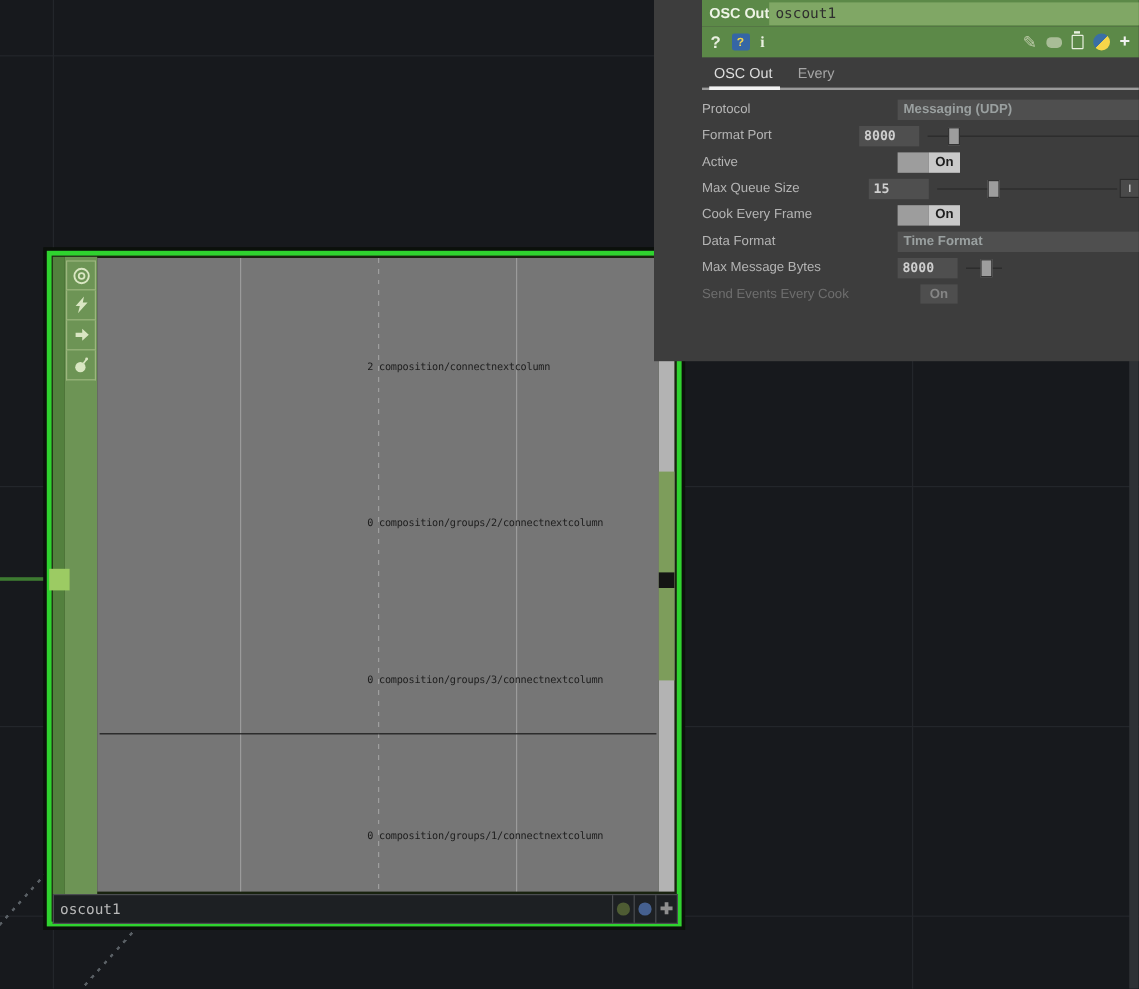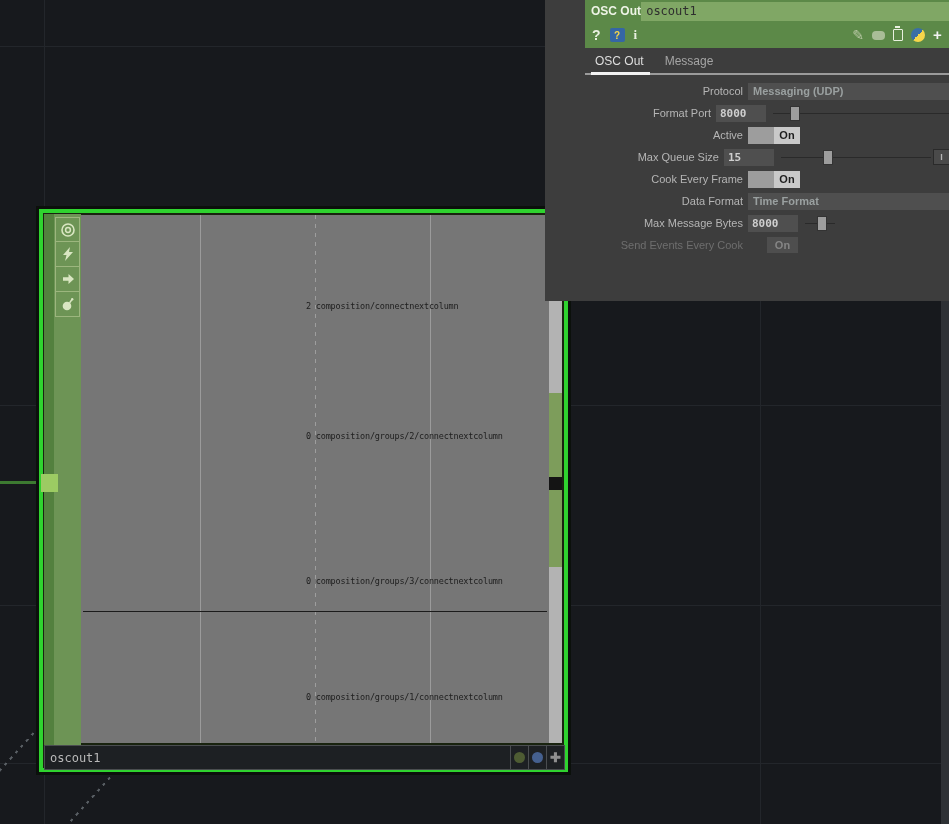--- a/index.html
+++ b/index.html
@@ -82,21 +82,21 @@
 
   .tabbar { position:relative; height:27px; background:#3d3d3d; border-bottom:2px solid #9b9b9b;
             display:flex; align-items:center; padding-left:10px; gap:21px; }
   .tab { font-size:12px; }
   .tab.active { color:#dedede; }
   .tab.inactive { color:#a5a5a5; }
   .tab-underline { position:absolute; left:6px; bottom:-2px; width:59px; height:3px; background:#f2f2f2; }
 
   .params { padding-top:5px; }
   .prow { height:22px; display:flex; align-items:center; }
-  .plabel { width:163px; text-align:right; padding-right:5px; color:#b5b5b5; font-size:11px; white-space:nowrap; }
+  .plabel { width:163px; text-align:left; padding-right:5px; color:#b5b5b5; font-size:11px; white-space:nowrap; }
   .plabel.disabled { color:#6e6e6e; }
   .pfield { flex:1; display:flex; align-items:center; height:17px; margin-right:0;font-weight:bold; }
 
   .dropdown { width:100%; height:17px; background:#4f4f4f; display:flex; align-items:center; padding:0 5px; }
   .dropdown .ddtext { flex:1; color:#9aa0a0; font-size:11px; }
   .ddarrow { width:0; height:0; border:5px solid transparent; border-top:6px solid #2e2e2e; margin-top:5px; }
 
   .txtfield { width:100%; height:18px; background:#d3d3d3; color:#141414;
               font-family:"DejaVu Sans Mono", monospace; font-size:12px; line-height:18px; padding-left:5px; }
 
@@ -168,21 +168,21 @@
   </div>
 </div>
 
 <div class="viewer">
   <div class="v-line" style="left:119px;"></div>
   <div class="v-line" style="left:349px;"></div>
   <div class="v-dash" style="left:234px;"></div>
   <div class="h-black"></div>
   <div class="chan-row" style="top:86px;">2 composition/connectnextcolumn</div>
   <div class="chan-row" style="top:216px;">0 composition/groups/2/connectnextcolumn</div>
-  <div class="chan-row" style="top:361px;">0 composition/groups/3/connectnextcolumn</div>
+  <div class="chan-row" style="top:347px;">0 composition/groups/3/connectnextcolumn</div>
   <div class="chan-row" style="top:477px;">0 composition/groups/1/connectnextcolumn</div>
 </div>
 
 <div class="vscroll">
   <div class="thumb"></div>
   <div class="out-connector"></div>
 </div>
 <div class="in-connector"></div>
 
 <div class="name-bar">
@@ -216,21 +216,21 @@
       <span class="ico-bubble"></span>
       <span class="ico-copy"></span>
       <span class="ico-python"></span>
       <span class="ico-plus">+</span>
       <span class="ico-bull">◎</span>
     </div>
   </div>
 
   <div class="tabbar">
     <span class="tab active">OSC Out</span>
-    <span class="tab inactive">Message</span>
+    <span class="tab inactive">Every</span>
     <div class="tab-underline"></div>
   </div>
 
   <div class="params">
 
     <div class="prow">
       <div class="plabel">Protocol</div>
       <div class="pfield">
         <div class="dropdown">
           <span class="ddtext">Messaging (UDP)</span>

